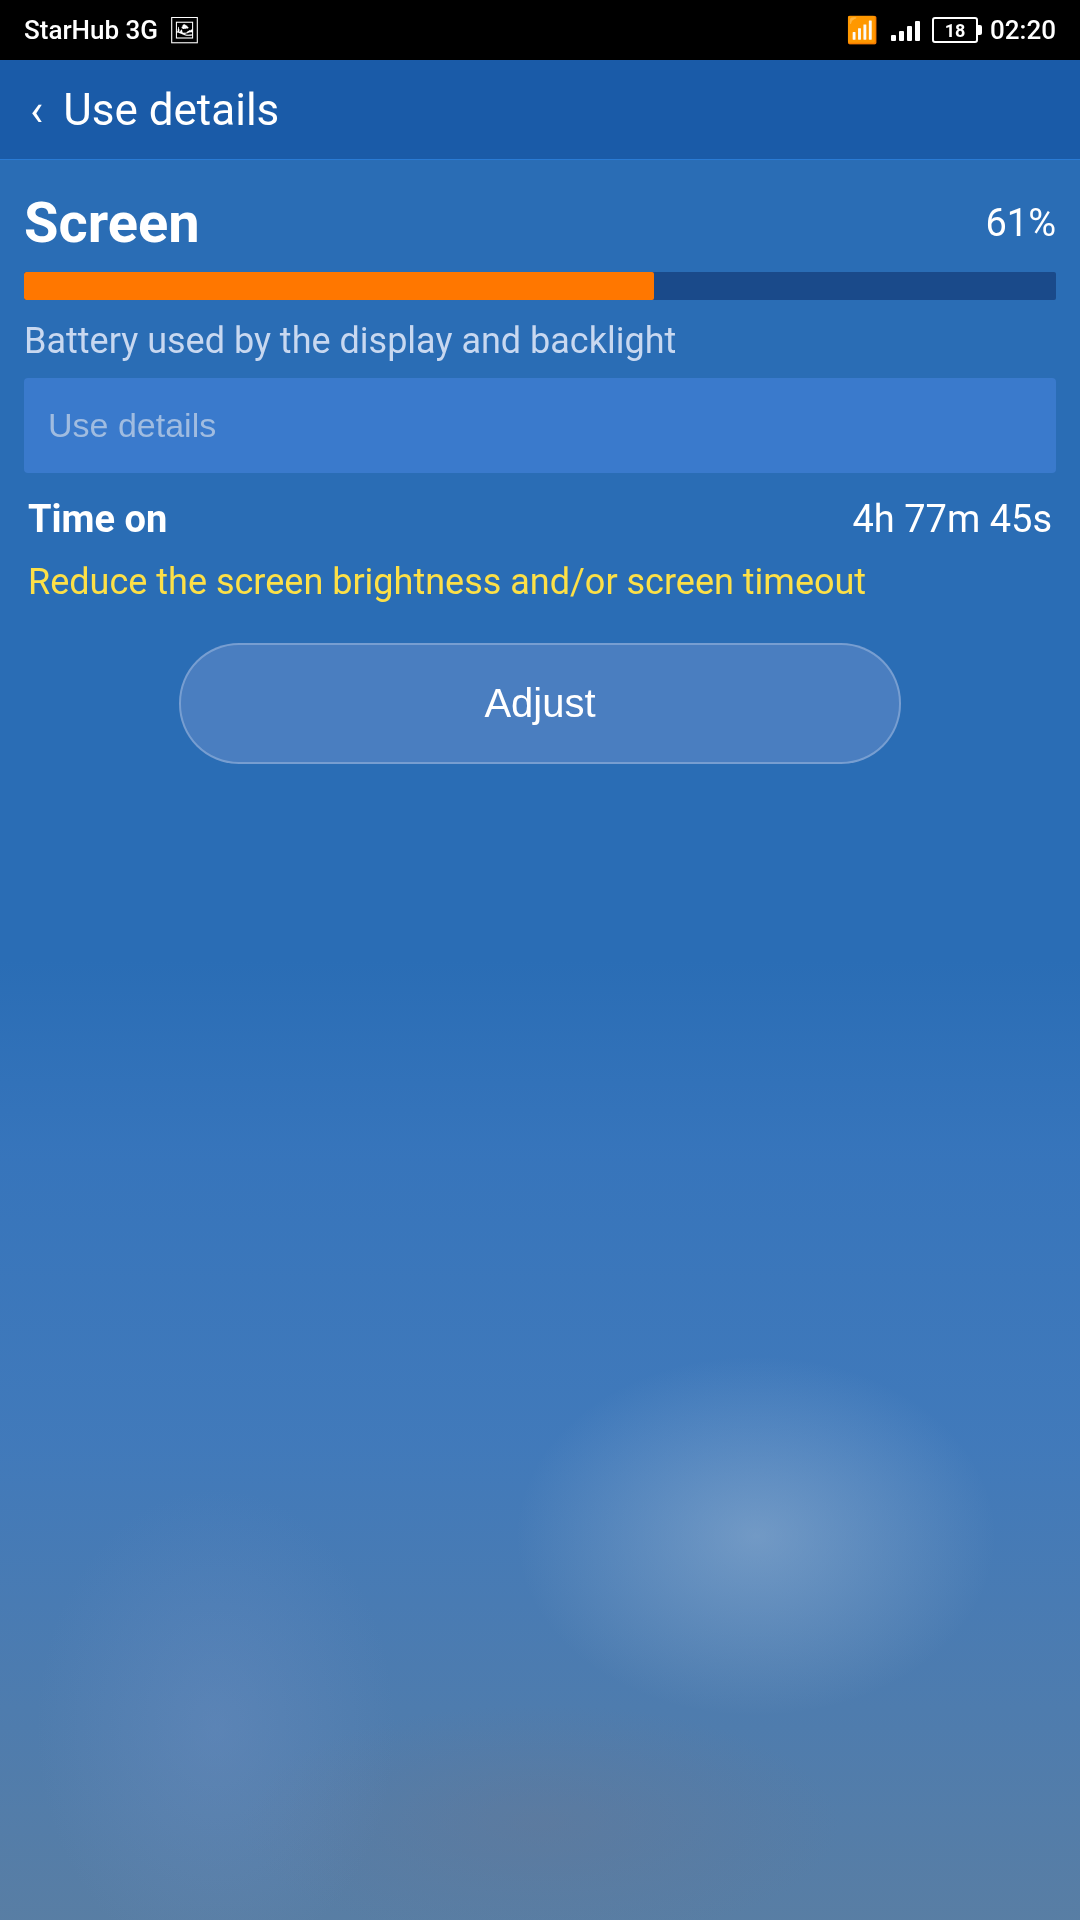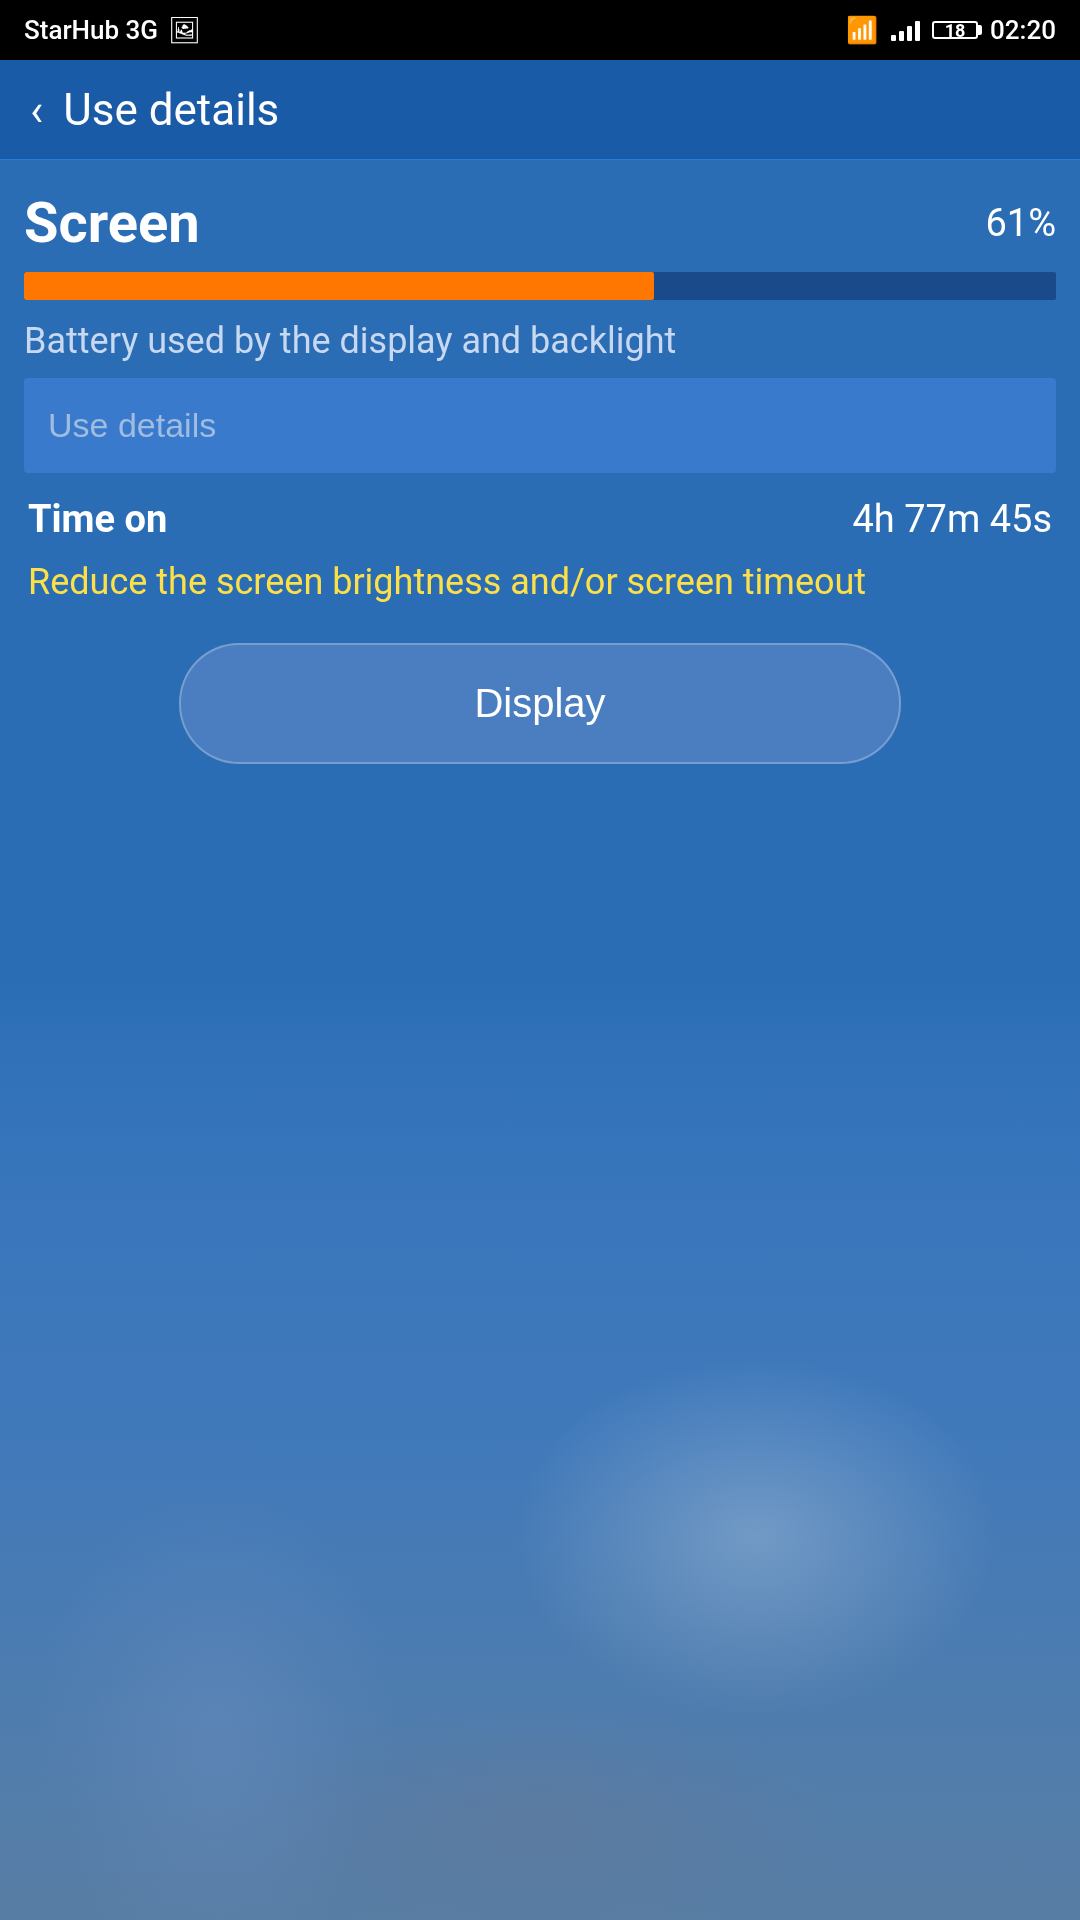--- a/index.html
+++ b/index.html
@@ -67,21 +67,21 @@
     .battery-icon {
       display: flex;
       align-items: center;
       gap: 2px;
       border: 2px solid #fff;
       border-radius: 3px;
       padding: 2px 4px;
       font-size: 18px;
       font-weight: bold;
       position: relative;
-      height: 18px;
+      height: 26px;
       width: 46px;
       justify-content: center;
     }
 
     .battery-icon::after {
       content: '';
       position: absolute;
       right: -6px;
       top: 50%;
       transform: translateY(-50%);
@@ -316,19 +316,19 @@
     <button class="details-button">Use details</button>
 
     <div class="time-row">
       <span class="time-label">Time on</span>
       <span class="time-value">4h 77m 45s</span>
     </div>
 
 
     <p class="reduce-description">Reduce the screen brightness and/or screen timeout</p>
 
-    <button class="display-button">Display</button>
+    <button class="display-button">Adjust</button>
   </div>
 </div>
 
 <div class="bottom-blur">
   <div class="bottom-blur-inner"></div>
 </div>
 
 </body></html>

